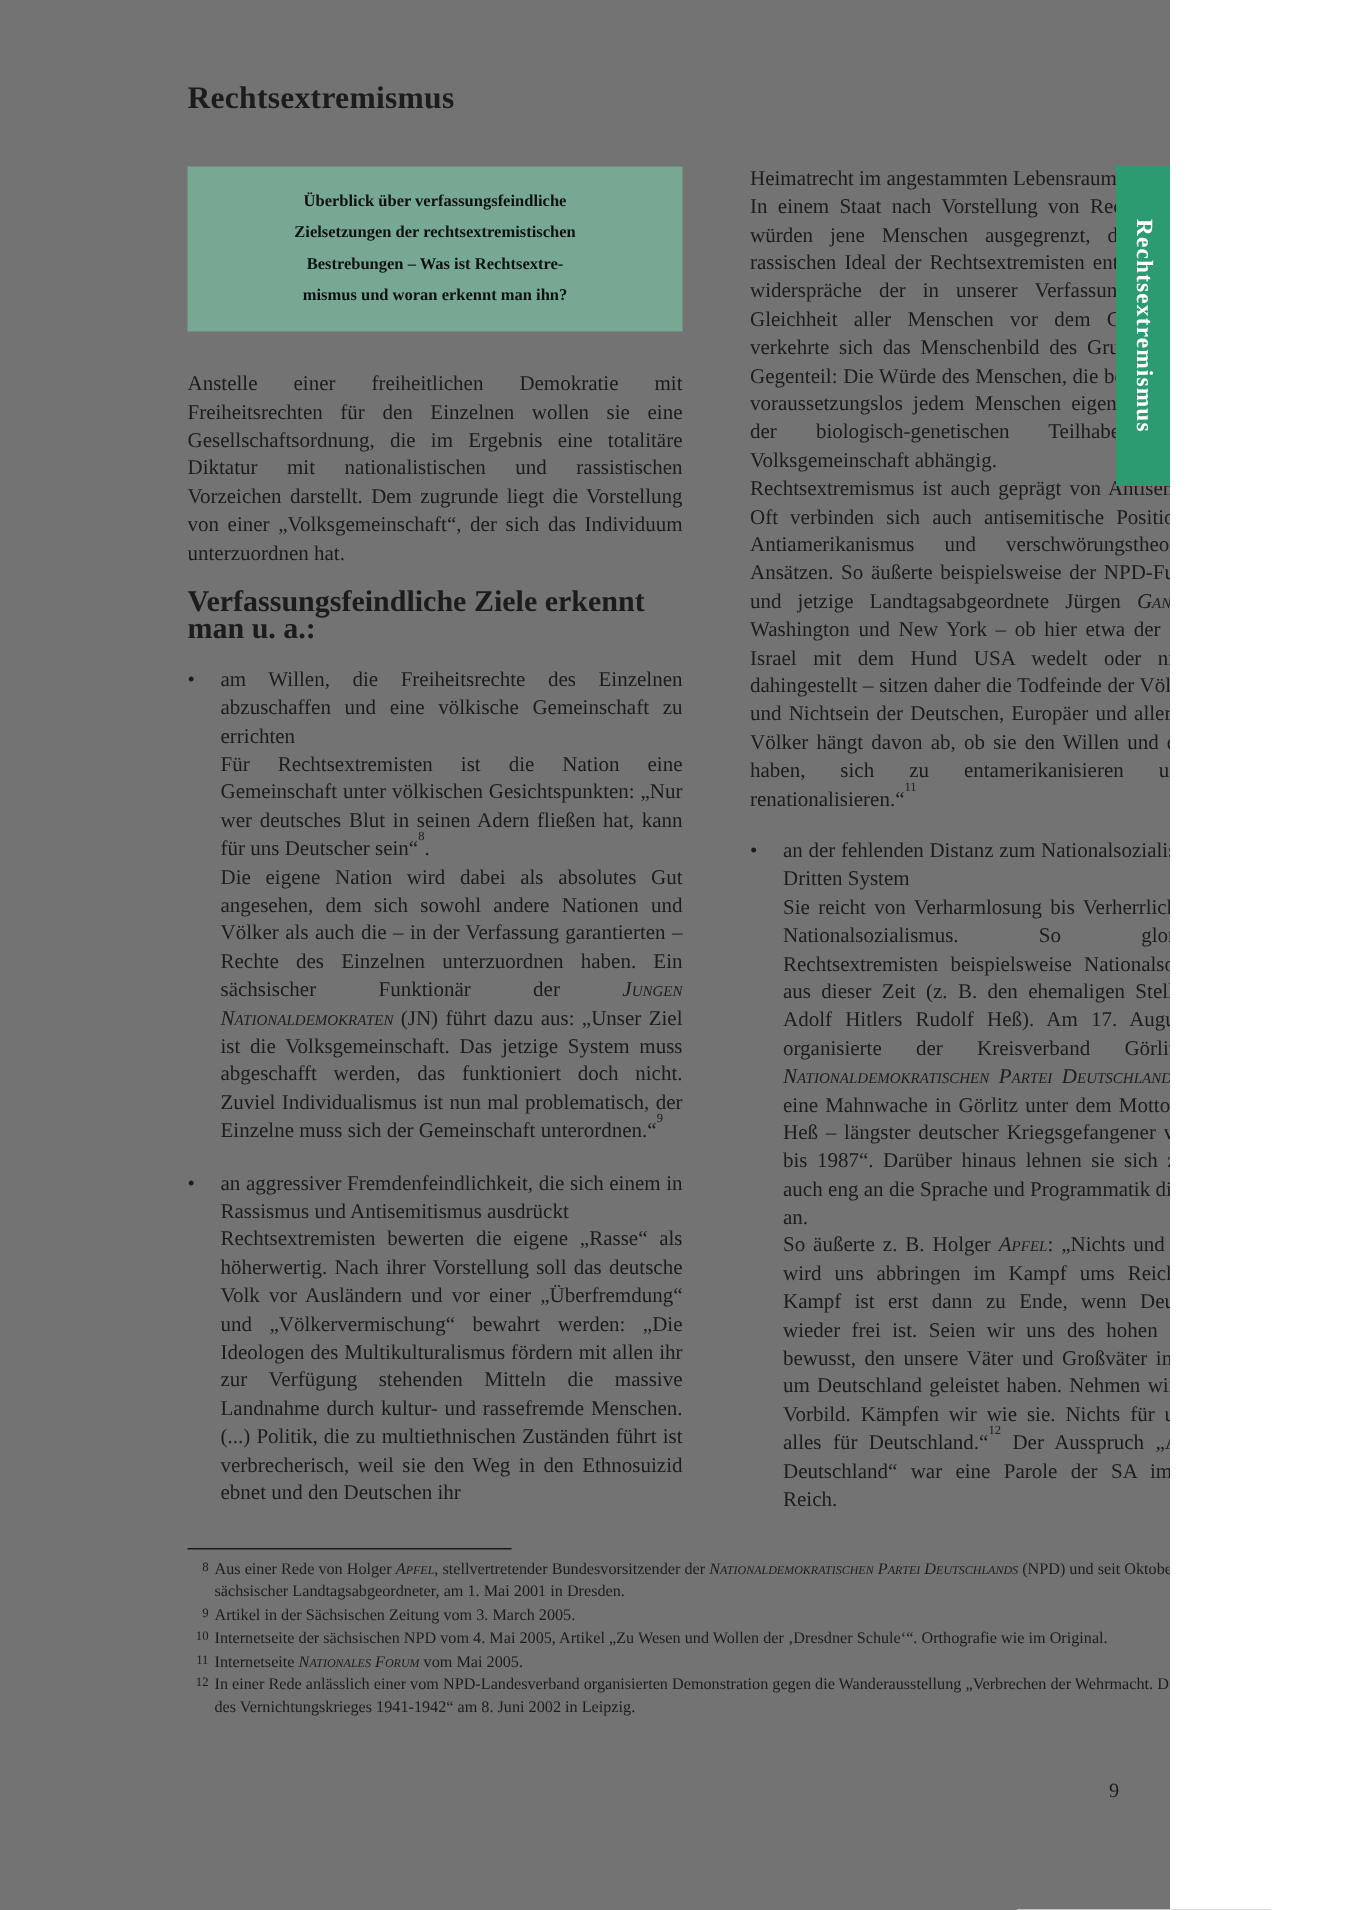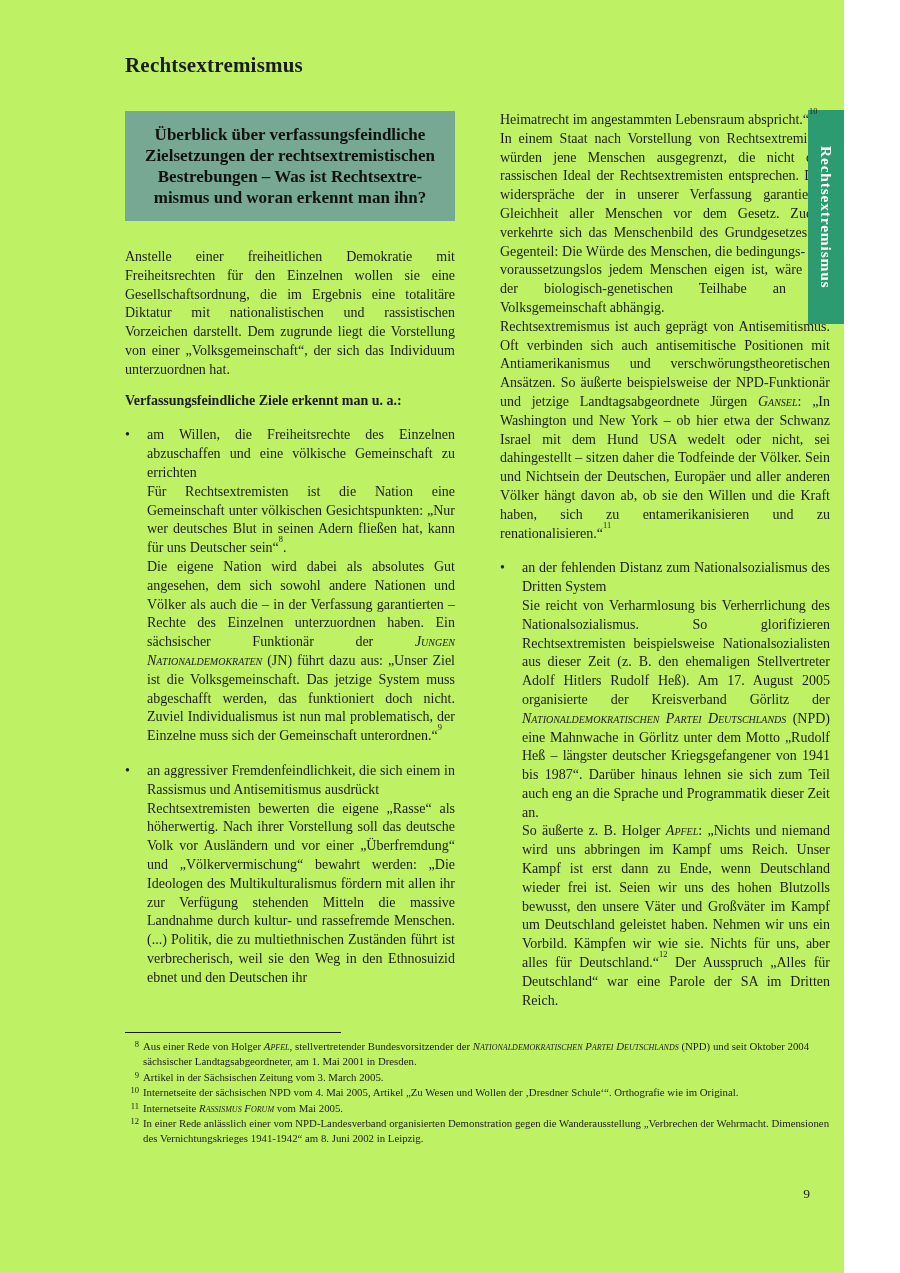--- a/index.html
+++ b/index.html
@@ -1,19 +1,19 @@
 <!DOCTYPE html>
 <html lang="de" style="--box-bg: #76a894; --tab-bg: #2d9b72; --tab-fg: #ffffff; --text: #1c1c1c;"><head>
 <meta charset="utf-8">
 <style>
   * { margin:0; padding:0; box-sizing:border-box; }
   html, body { background:#ffffff; }
   .page {
-    position:relative; width:844px; height:1273px; overflow:hidden;
-    background:#bef264; color:var(--text,#1c1c1c);
+    position:relative; width:780px; height:1273px; overflow:hidden;
+    background:#737373; color:var(--text,#1c1c1c);
     font-family:"Liberation Serif","DejaVu Serif",serif;
   }
   .page-title {
     margin:52px 0 0 125px; font-size:21px; font-weight:bold; line-height:26px;
     letter-spacing:.2px;
   }
   .side-tab {
     position:absolute; right:0; top:110px; width:36px; height:214px;
     background:var(--tab-bg,#2d9b72);
     display:flex; align-items:center; justify-content:center;
@@ -24,24 +24,24 @@
     white-space:nowrap;
   }
   .content { margin:33px 0 0 125px; width:705px; display:flex; gap:45px; }
   .col {
     width:330px; font-size:14px; line-height:18.8px; text-align:justify;
     hyphens:auto; -webkit-hyphens:auto;
   }
   .intro-box {
     background:var(--box-bg,#76a894); color:#111;
     padding:13px 8px; text-align:center; font-weight:bold;
-    font-size:17px; line-height:21px; margin-bottom:27px;
+    font-size:11px; line-height:21px; margin-bottom:27px;
   }
   p.body { margin:0; }
-  .subheading { font-weight:bold; font-size:14px; margin:12px 0 6px; text-align:left; }
+  .subheading { font-weight:bold; font-size:20px; margin:12px 0 6px; text-align:left; }
   .bullet { display:flex; margin-top:16px; }
   .bullet-marker { flex:none; width:22px; font-size:14px; line-height:18.8px; }
   .bullet-content { flex:1; min-width:0; }
   .bullet-title { text-underline-offset:2px; }
   sup { font-size:.6em; line-height:0; position:relative; top:-.5em; }
   .sc { font-variant:small-caps; font-variant-caps:small-caps;font-style:italic; }
   .footnotes { margin:22px 0 0 125px; width:718px; font-size:10.8px; line-height:14.6px; text-align:left; }
   .fn-rule { width:216px; border-top:1px solid #1a1a1a; margin-bottom:6px; }
   .fn { display:flex; margin-bottom:1px; }
   .fn-num { flex:none; width:14px; text-align:right; margin-right:4px; font-size:8.5px; transform:translateY(-2px); }
@@ -115,21 +115,21 @@
     <div class="fn">
       <span class="fn-num">9</span>
       <span class="fn-text">Artikel in der Sächsischen Zeitung vom 3. March 2005.</span>
     </div>
     <div class="fn">
       <span class="fn-num">10</span>
       <span class="fn-text">Internetseite der sächsischen NPD vom 4. Mai 2005, Artikel „Zu Wesen und Wollen der ‚Dresdner Schule‘“. Orthografie wie im Original.</span>
     </div>
     <div class="fn">
       <span class="fn-num">11</span>
-      <span class="fn-text">Internetseite <span class="sc">Rassismus Forum</span> vom Mai 2005.</span>
+      <span class="fn-text">Internetseite <span class="sc">Nationales Forum</span> vom Mai 2005.</span>
     </div>
     <div class="fn">
       <span class="fn-num">12</span>
       <span class="fn-text">In einer Rede anlässlich einer vom NPD-Landesverband organisierten Demonstration gegen die Wanderausstellung „Verbrechen der Wehrmacht. Dimensionen des Vernichtungskrieges 1941-1942“ am 8. Juni 2002 in Leipzig.</span>
     </div>
   </div>
 
   <div class="page-number">9</div>
 
 </div>

